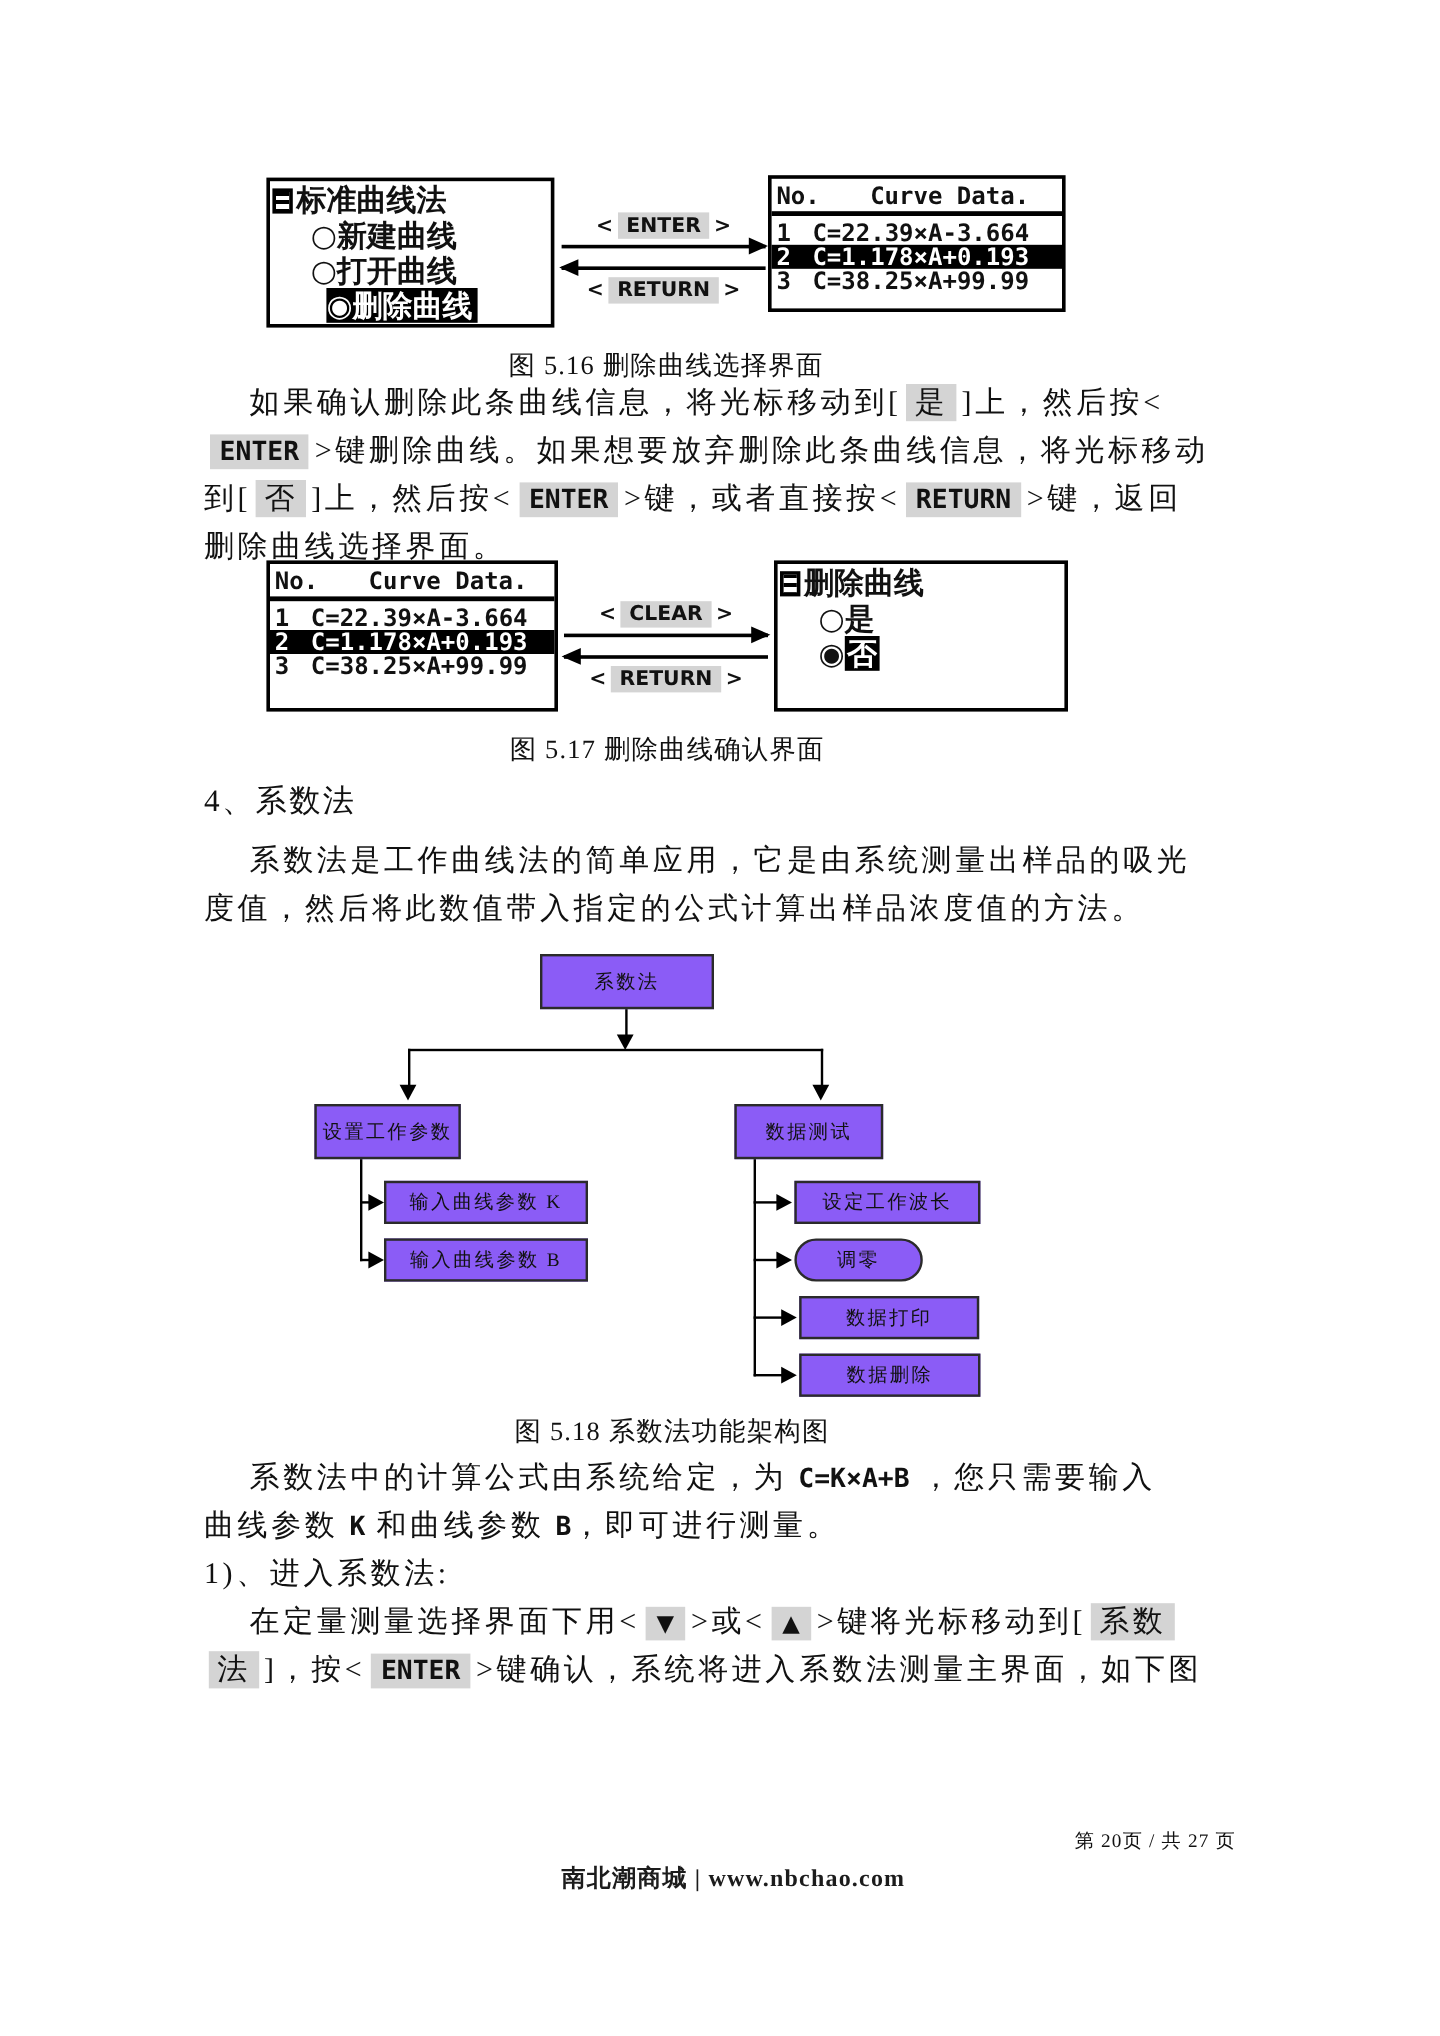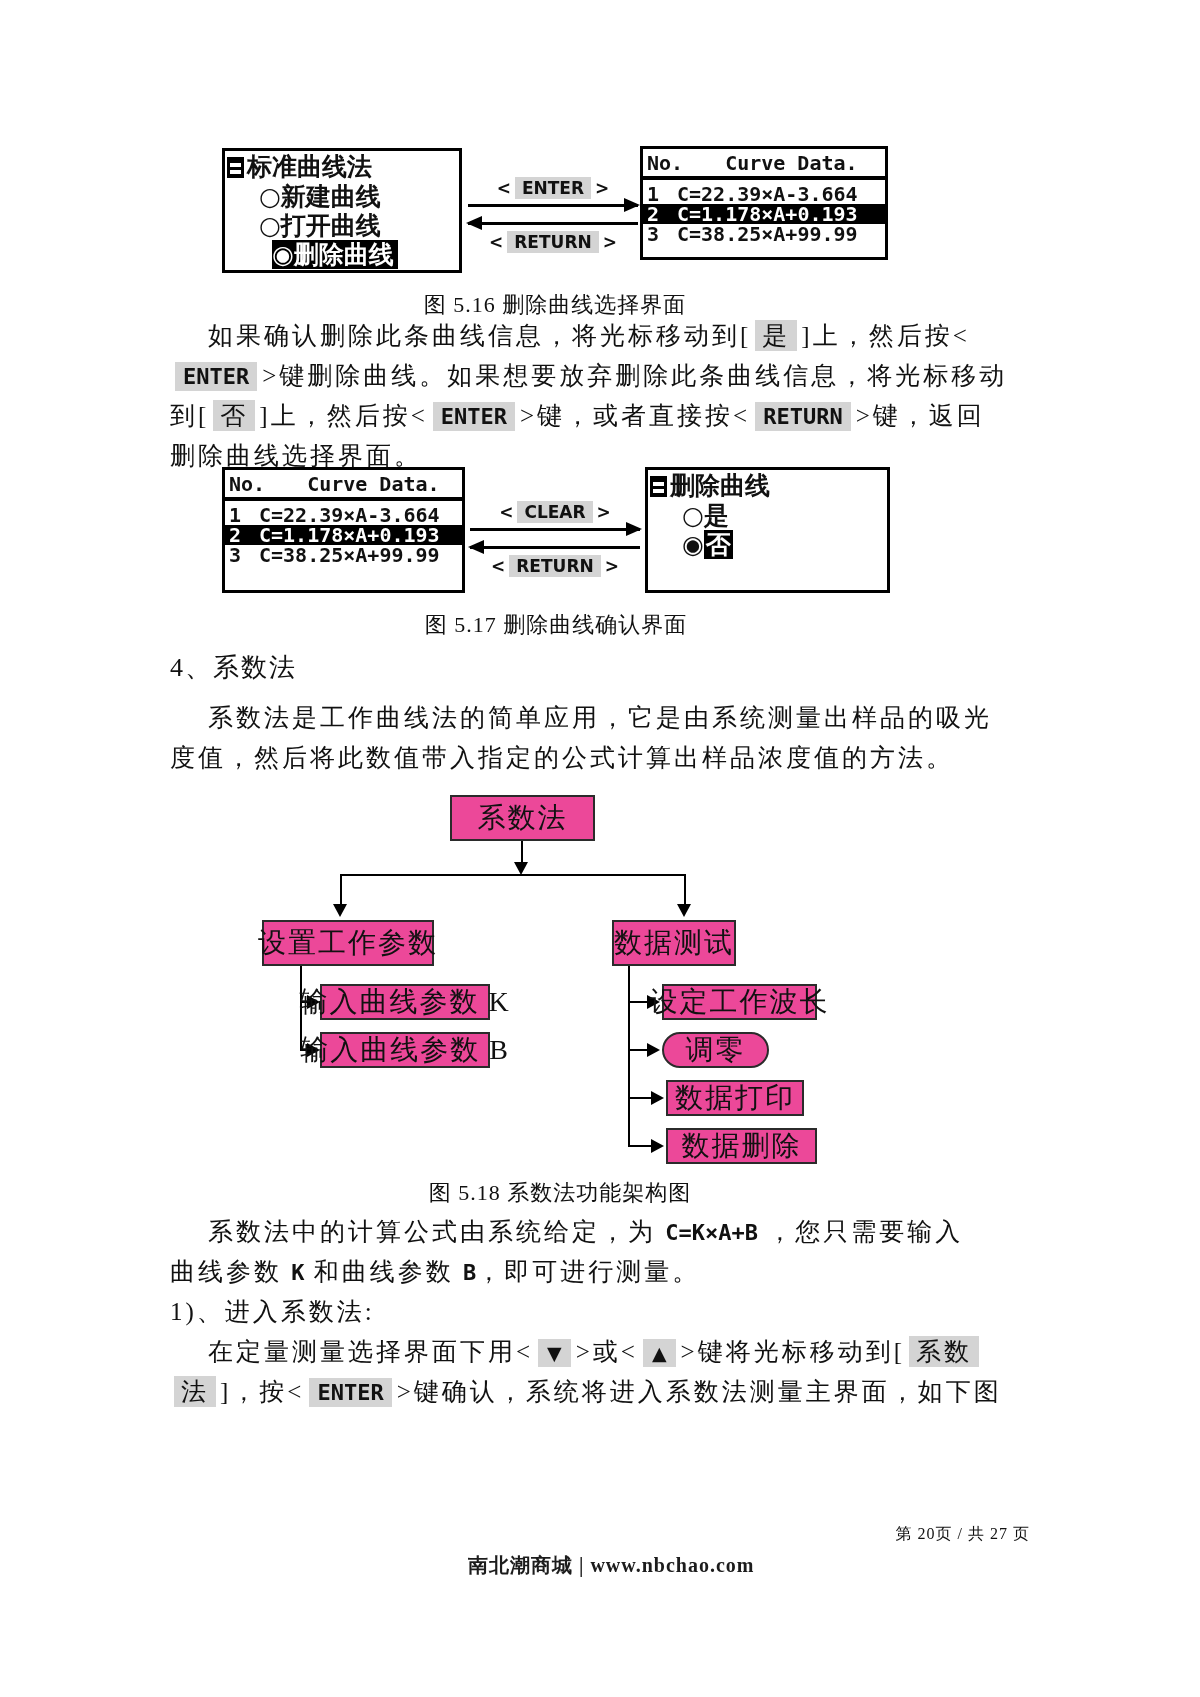--- a/index.html
+++ b/index.html
@@ -34,21 +34,21 @@
   .para { position:absolute; font-size:25px; letter-spacing:3px; line-height:40px; white-space:nowrap; }
   .line { height:40px; }
   .indent { padding-left:38px; }
   .seg-p {}
   .seg-l { font-family:"DejaVu Sans Mono",monospace; font-weight:bold; font-size:22px; letter-spacing:0; }
   .seg-k { font-family:"DejaVu Sans Mono",monospace; font-weight:bold; font-size:22px; letter-spacing:0; background:#d4d4d4; padding:2px 8px; margin:0 5px; }
   .seg-c { background:#d4d4d4; padding:2px 7px; margin:0 4px; }
   .seg-t { font-family:"DejaVu Sans",sans-serif; font-size:19px; letter-spacing:0; background:#d4d4d4; padding:3px 9px; margin:0 5px; }
   
   .fbox { position:absolute; border:2px solid #2b2b2b; box-sizing:border-box; display:flex; align-items:center; justify-content:center;
-    font-size:28px; letter-spacing:2px; white-space:nowrap; background:#ec4899; }
+    font-size:16px; letter-spacing:2px; white-space:nowrap; background:#8b5cf6; }
   .vline { position:absolute; width:2px; background:#000; }
   .hline { position:absolute; height:2px; background:#000; }
   .tri-d { position:absolute; width:0; height:0; border-left:7px solid transparent; border-right:7px solid transparent; border-top:13px solid #000; }
   .tri-rt { position:absolute; width:0; height:0; border-top:7px solid transparent; border-bottom:7px solid transparent; border-left:13px solid #000; }
   
   .footer-page { position:absolute; font-size:16px; letter-spacing:1px; white-space:nowrap; }
   .footer-site { position:absolute; font-size:20px; letter-spacing:1px; color:#1c1c1c; white-space:nowrap; }
 </style>
 </head>
 <body>
@@ -166,21 +166,21 @@
 
   <div class="fbox" style="left:450px; top:795px; width:145px; height:46px;">系数法</div>
   <div class="vline" style="left:521px; top:841px; height:24px;"></div>
   <i class="tri-d" style="left:514px; top:862px; position:absolute;"></i>
   <div class="hline" style="left:340px; top:874px; width:346px;"></div>
   <div class="vline" style="left:340px; top:874px; height:32px;"></div>
   <i class="tri-d" style="left:333px; top:904px; position:absolute;"></i>
   <div class="vline" style="left:684px; top:874px; height:32px;"></div>
   <i class="tri-d" style="left:677px; top:904px; position:absolute;"></i>
 
-  <div class="fbox" style="left:262px; top:920px; width:172px; height:46px;">设置工作参数</div>
+  <div class="fbox" style="left:262px; top:920px; width:122px; height:46px;">设置工作参数</div>
   <div class="fbox" style="left:612px; top:920px; width:124px; height:46px;">数据测试</div>
 
   <div class="vline" style="left:300px; top:966px; height:85px;"></div>
   <div class="hline" style="left:300px; top:1001px; width:10px;"></div>
   <i class="tri-rt" style="left:307px; top:995px;"></i>
   <div class="hline" style="left:300px; top:1049px; width:10px;"></div>
   <i class="tri-rt" style="left:307px; top:1043px;"></i>
   <div class="fbox" style="left:320px; top:984px; width:170px; height:36px;">输入曲线参数 K</div>
   <div class="fbox" style="left:320px; top:1032px; width:170px; height:36px;">输入曲线参数 B</div>
 
@@ -188,21 +188,21 @@
   <div class="hline" style="left:628px; top:1001px; width:22px;"></div>
   <i class="tri-rt" style="left:647px; top:995px;"></i>
   <div class="hline" style="left:628px; top:1049px; width:22px;"></div>
   <i class="tri-rt" style="left:647px; top:1043px;"></i>
   <div class="hline" style="left:628px; top:1097px; width:26px;"></div>
   <i class="tri-rt" style="left:651px; top:1091px;"></i>
   <div class="hline" style="left:628px; top:1145px; width:26px;"></div>
   <i class="tri-rt" style="left:651px; top:1139px;"></i>
   <div class="fbox" style="left:662px; top:984px; width:155px; height:36px;">设定工作波长</div>
   <div class="fbox" style="left:662px; top:1032px; width:107px; height:36px;border-radius:18px;">调零</div>
-  <div class="fbox" style="left:666px; top:1080px; width:138px; height:36px;">数据打印</div>
+  <div class="fbox" style="left:666px; top:1080px; width:150px; height:36px;">数据打印</div>
   <div class="fbox" style="left:666px; top:1128px; width:151px; height:36px;">数据删除</div>
 
   <div class="caption" style="left:222px; top:1178px; width:676px;">图 5.18 系数法功能架构图</div>
 
   <div class="para" style="left:170px; top:1212px; width:880px;">
     <div class="line indent"><span class="seg-p">系数法中的计算公式由系统给定，为 </span><span class="seg-l">C=K×A+B</span><span class="seg-p"> ，您只需要输入</span></div>
     <div class="line"><span class="seg-p">曲线参数 </span><span class="seg-l">K</span><span class="seg-p"> 和曲线参数 </span><span class="seg-l">B</span><span class="seg-p">，即可进行测量。</span></div>
     <div class="line"><span class="seg-p">1)、进入系数法:</span></div>
   </div>
 

